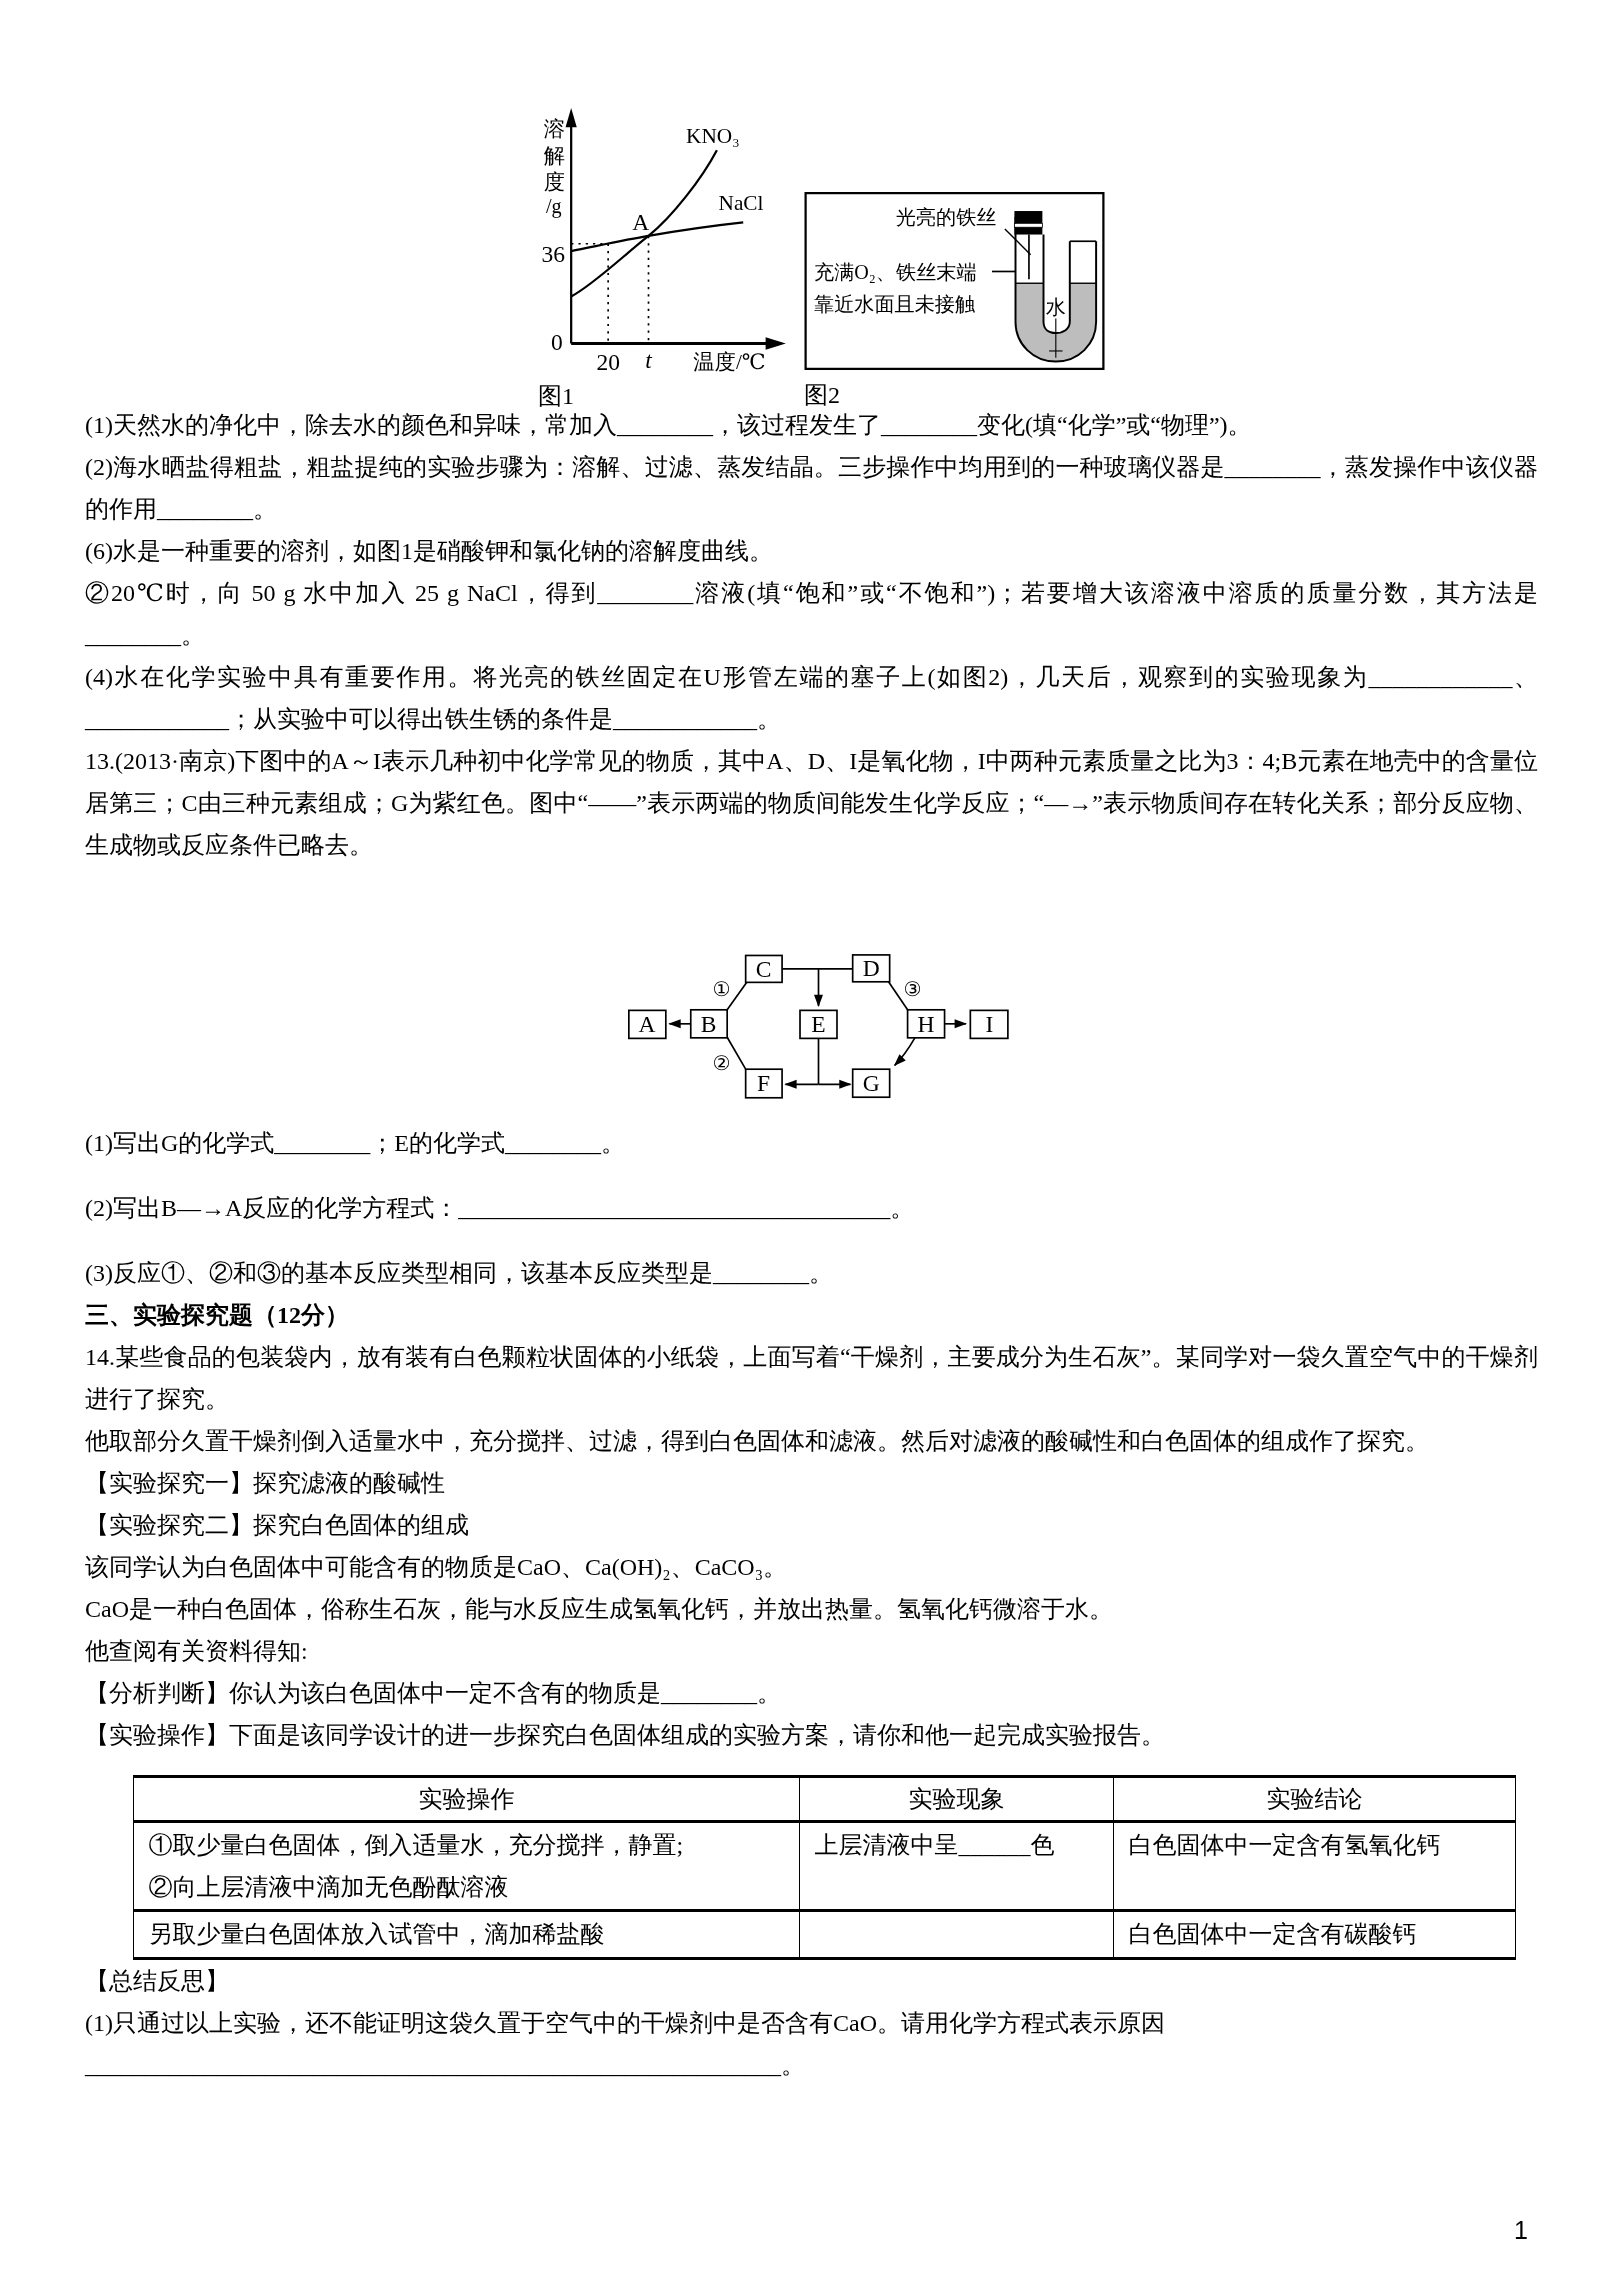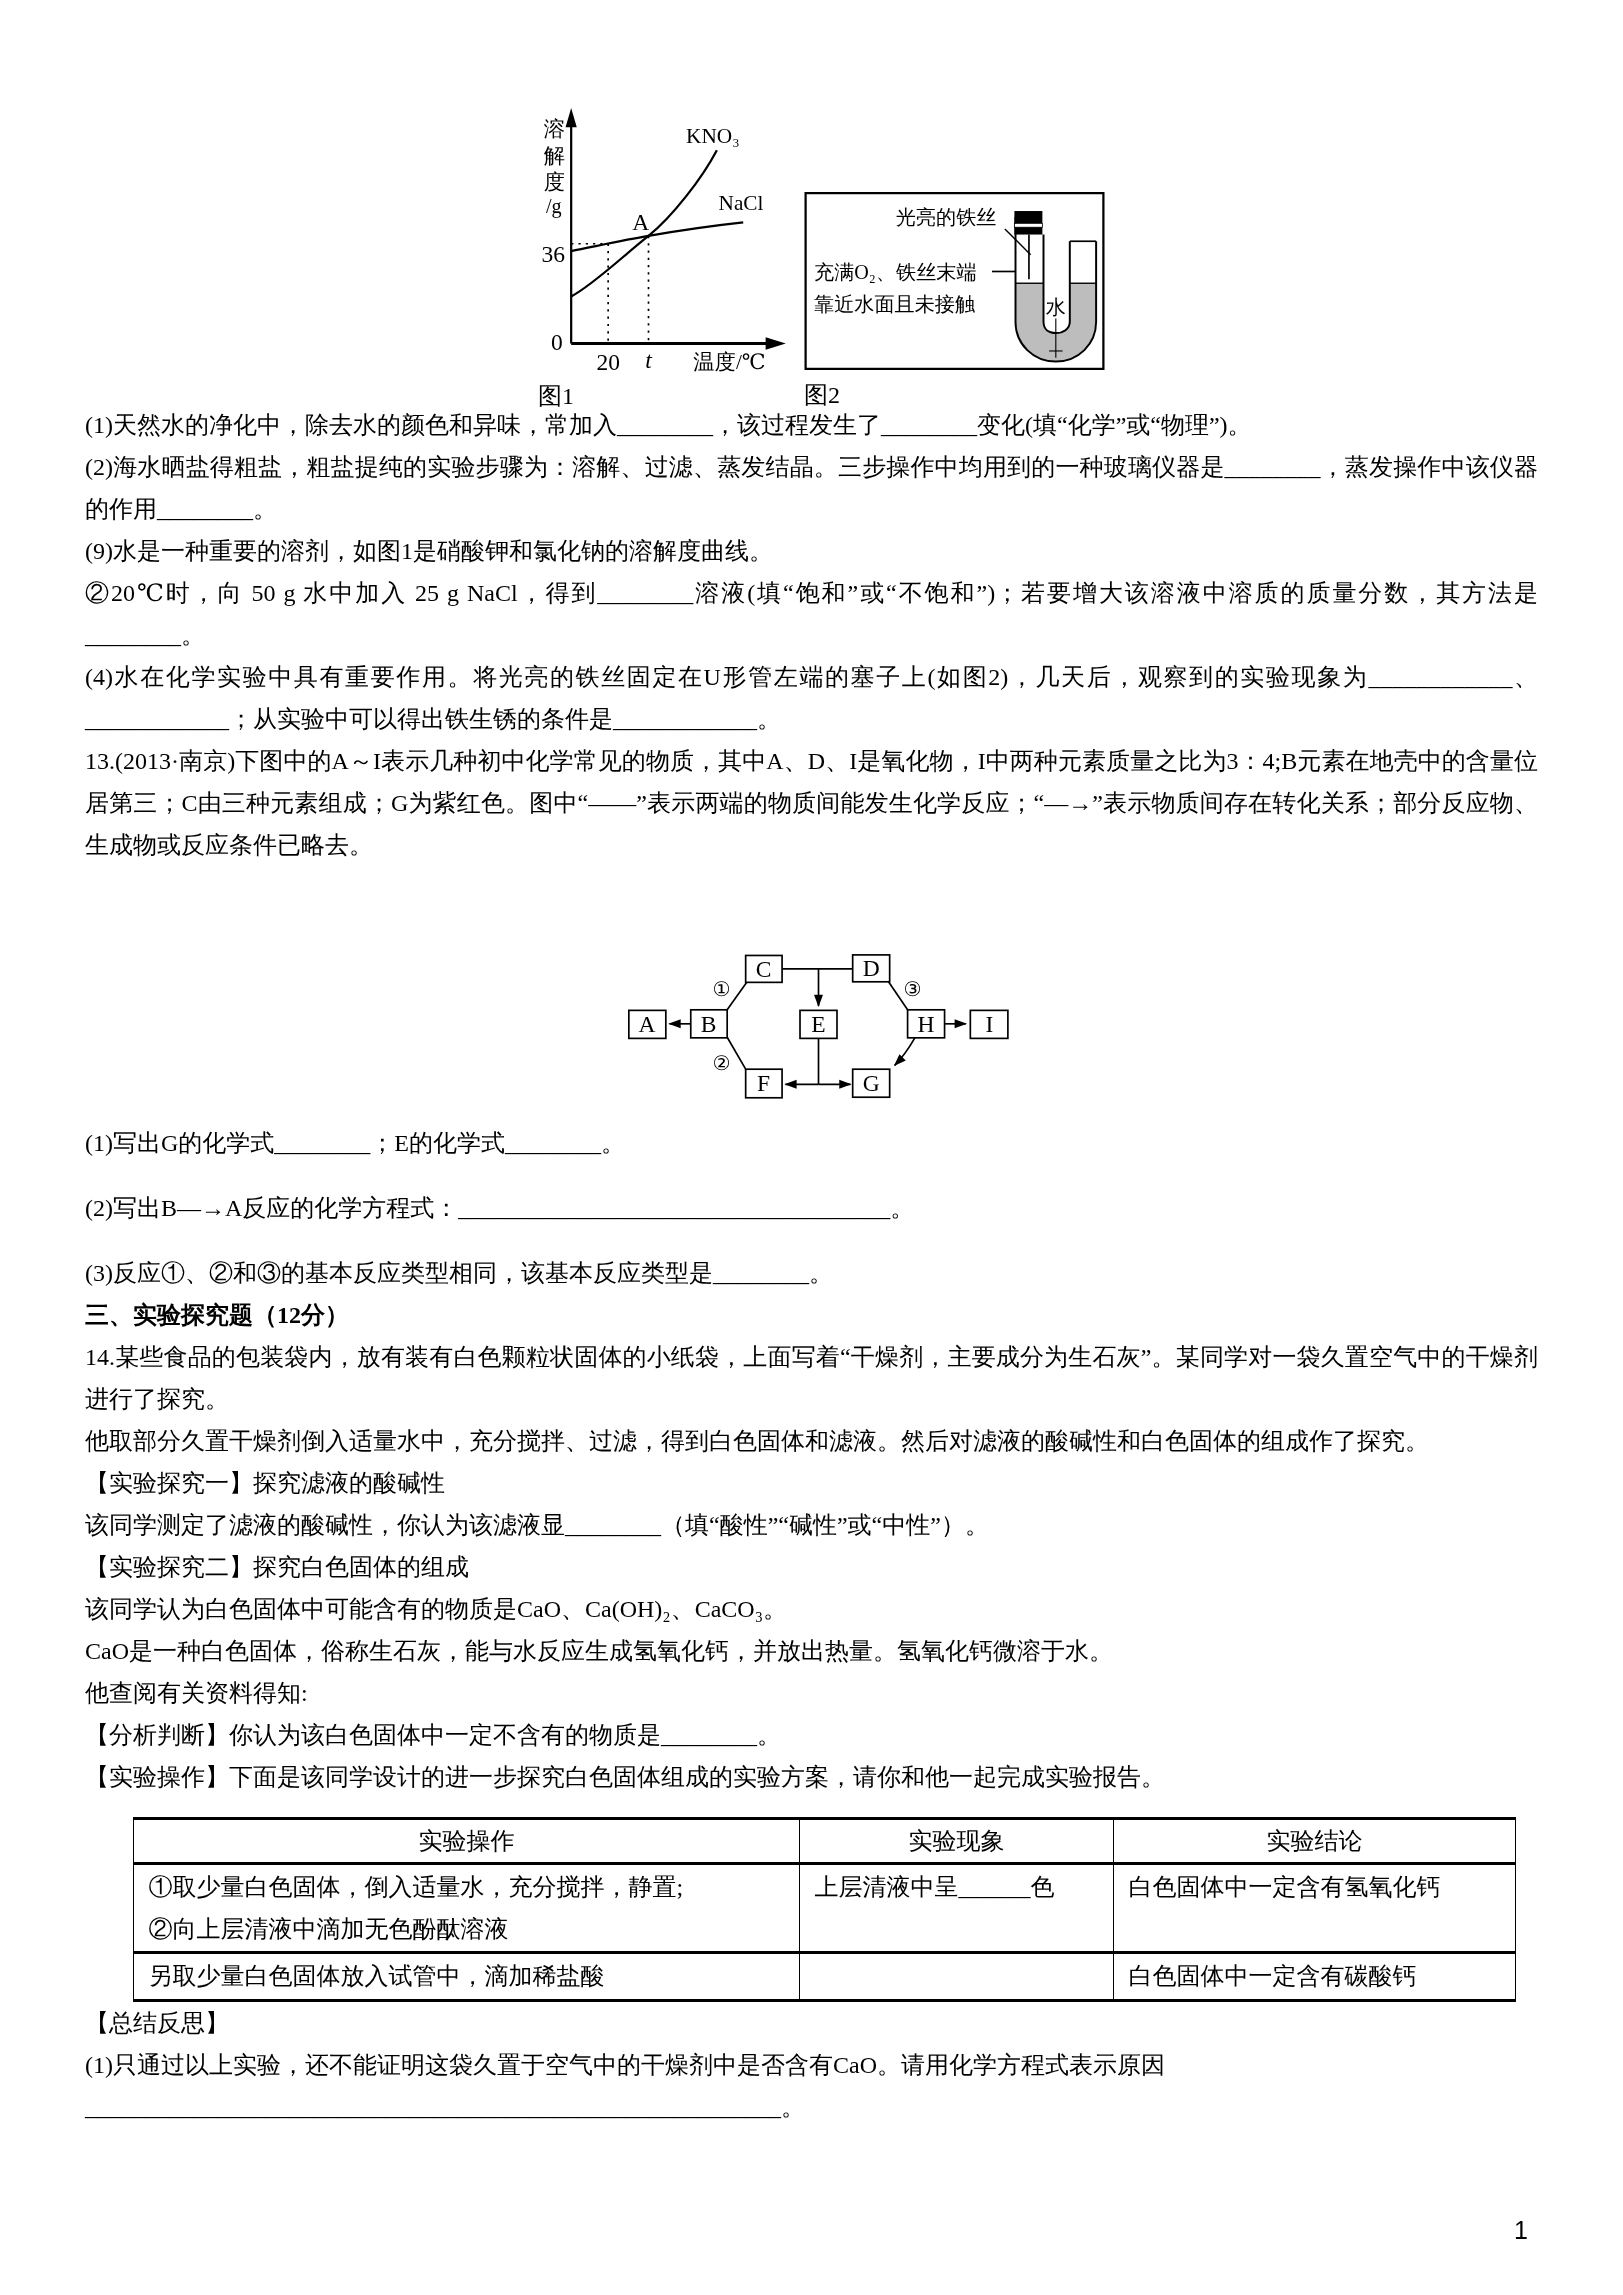--- a/index.html
+++ b/index.html
@@ -112,21 +112,21 @@
         <text x="449" y="218" font-size="36" text-anchor="middle">水</text>
         <line x1="449" y1="226" x2="449" y2="296" stroke="#000" stroke-width="2"></line>
         <line x1="437" y1="284" x2="461" y2="284" stroke="#000" stroke-width="2"></line>
       </svg>
       <div class="caption">图2</div>
     </div>
   </div>
 
   <p>(1)天然水的净化中，除去水的颜色和异味，常加入________，该过程发生了________变化(填“化学”或“物理”)。</p>
   <p>(2)海水晒盐得粗盐，粗盐提纯的实验步骤为：溶解、过滤、蒸发结晶。三步操作中均用到的一种玻璃仪器是________，蒸发操作中该仪器的作用________。</p>
-  <p>(9)水是一种重要的溶剂，如图1是硝酸钾和氯化钠的溶解度曲线。</p>
+  <p>(6)水是一种重要的溶剂，如图1是硝酸钾和氯化钠的溶解度曲线。</p>
   <p>②20℃时，向 50 g 水中加入 25 g NaCl，得到________溶液(填“饱和”或“不饱和”)；若要增大该溶液中溶质的质量分数，其方法是________。</p>
   <p>(4)水在化学实验中具有重要作用。将光亮的铁丝固定在U形管左端的塞子上(如图2)，几天后，观察到的实验现象为____________、____________；从实验中可以得出铁生锈的条件是____________。</p>
 
   <p>13.(2013·南京)下图中的A～I表示几种初中化学常见的物质，其中A、D、I是氧化物，I中两种元素质量之比为3：4;B元素在地壳中的含量位居第三；C由三种元素组成；G为紫红色。图中“——”表示两端的物质间能发生化学反应；“—→”表示物质间存在转化关系；部分反应物、生成物或反应条件已略去。</p>
 
   <svg class="diagram13" width="381" height="147" viewBox="0 0 680 262" style="font-size:43px">
     <defs>
       <marker id="arw" markerUnits="userSpaceOnUse" markerWidth="26" markerHeight="20" refX="22" refY="10" orient="auto">
         <path d="M2,2 L24,10 L2,18 Z" fill="#000"></path>
       </marker>
@@ -171,21 +171,20 @@
 
   <p>(1)写出G的化学式________；E的化学式________。</p>
   <p class="sp-top">(2)写出B—→A反应的化学方程式：____________________________________。</p>
   <p class="sp-top">(3)反应①、②和③的基本反应类型相同，该基本反应类型是________。</p>
 
   <p class="sec-heading">三、实验探究题（12分）</p>
 
   <p>14.某些食品的包装袋内，放有装有白色颗粒状固体的小纸袋，上面写着“干燥剂，主要成分为生石灰”。某同学对一袋久置空气中的干燥剂进行了探究。</p>
   <p>他取部分久置干燥剂倒入适量水中，充分搅拌、过滤，得到白色固体和滤液。然后对滤液的酸碱性和白色固体的组成作了探究。</p>
   <p>【实验探究一】探究滤液的酸碱性</p>
-  <p>该同学测定了滤液的酸碱性，你认为该滤液显________（填“酸性”“碱性”或“中性”）。</p>
   <p>【实验探究二】探究白色固体的组成</p>
   <p>该同学认为白色固体中可能含有的物质是CaO、Ca(OH)₂、CaCO₃。</p>
   <p>CaO是一种白色固体，俗称生石灰，能与水反应生成氢氧化钙，并放出热量。氢氧化钙微溶于水。</p>
   <p>他查阅有关资料得知:</p>
   <p>【分析判断】你认为该白色固体中一定不含有的物质是________。</p>
   <p>【实验操作】下面是该同学设计的进一步探究白色固体组成的实验方案，请你和他一起完成实验报告。</p>
 
   <table class="exp">
     <colgroup>
         <col style="width:666px">

